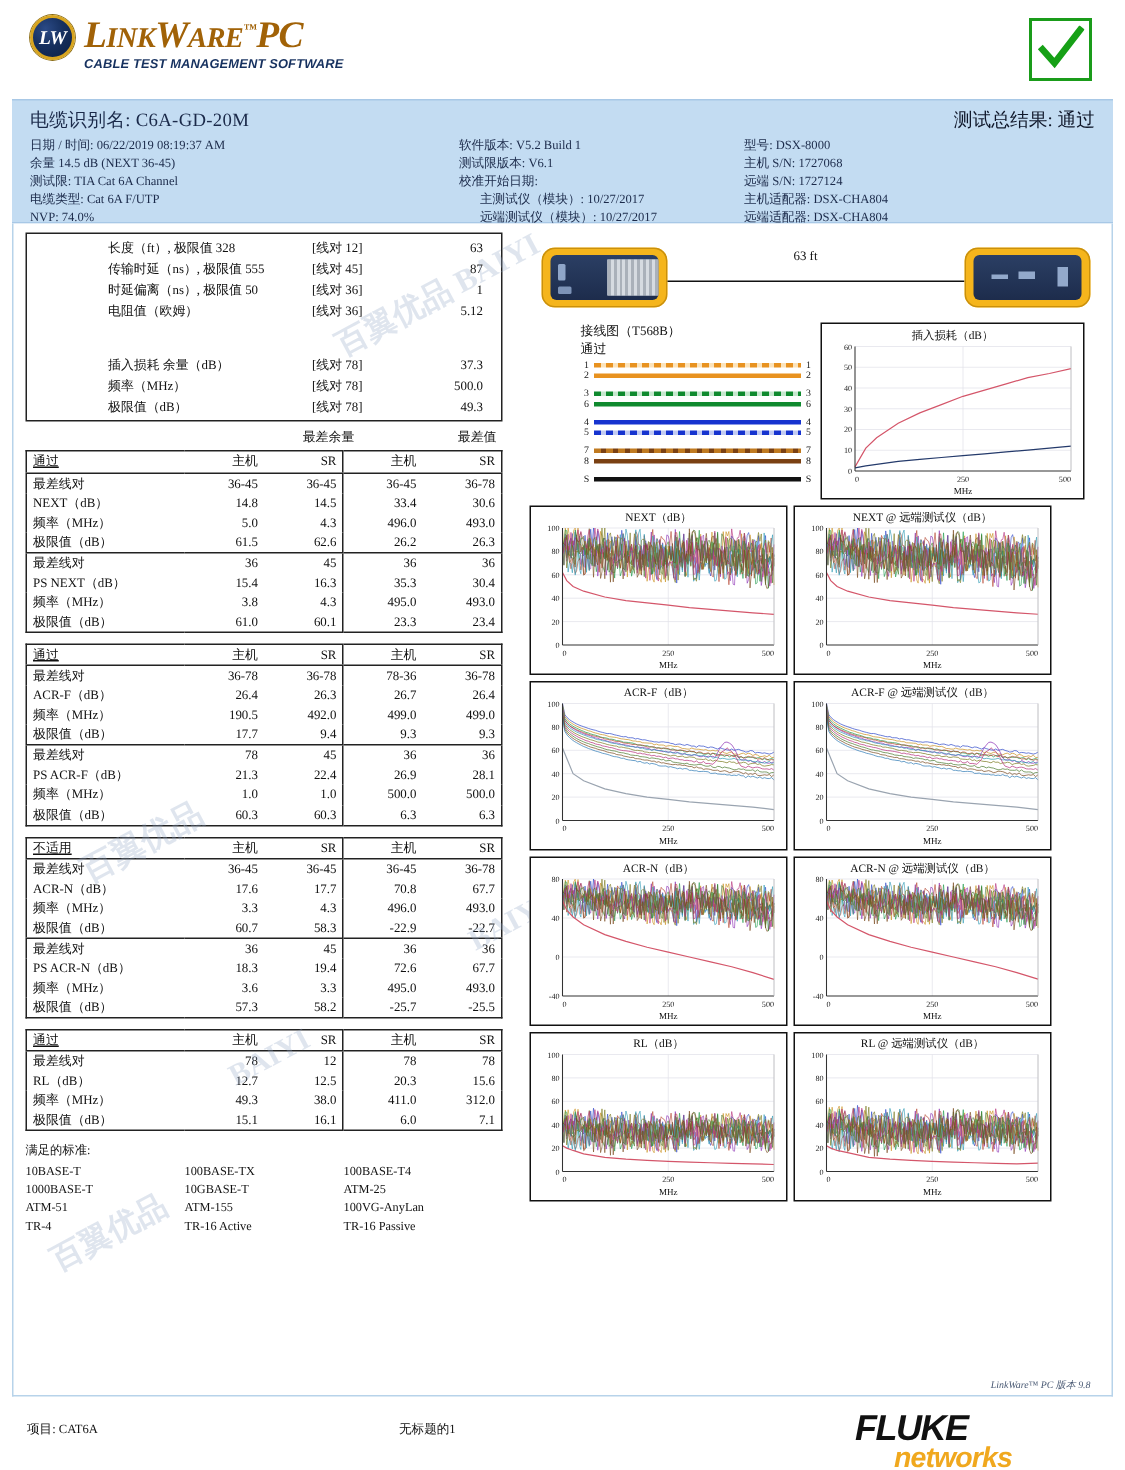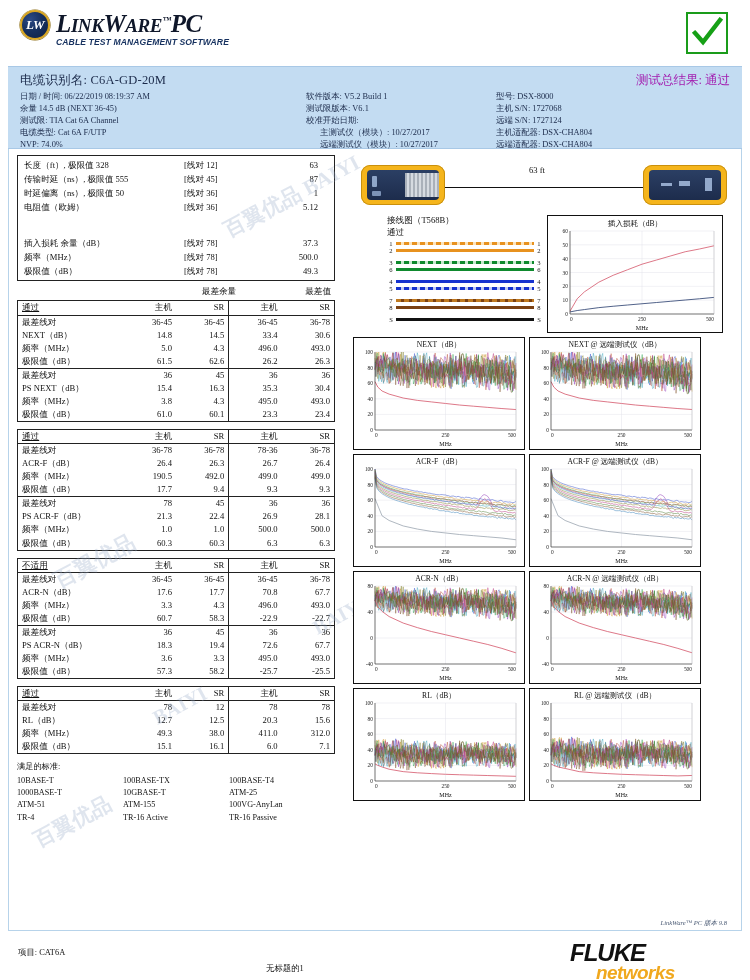--- a/index.html
+++ b/index.html
@@ -23,21 +23,21 @@
     font-family:"Liberation Serif", serif;
     color:#fff; font-style:italic; font-weight:bold; font-size:13px;
     letter-spacing:-0.5px;
     box-shadow:0 0 0 0.6px #8a6a10;
     margin-top:2px;
   }
   .lw-words { line-height:1; padding-top:3px; }
   .lw-title {
     font-family:"Liberation Serif", serif;
     font-style:italic; font-weight:bold;
-    font-size:25px; color:#0f172a; letter-spacing:-0.4px;
+    font-size:25px; color:#a16207; letter-spacing:-0.4px;
     white-space:nowrap;
   }
   .lw-title .sm { font-size:19px; }
   .lw-title .tm { font-size:9px; vertical-align:super; }
   .lw-sub {
     font-family:"Liberation Sans", sans-serif;
     font-style:italic; font-weight:bold;
     font-size:8.6px; color:#16315f; letter-spacing:0.1px;
     margin-top:2px; white-space:nowrap;
   }
@@ -51,42 +51,42 @@
 
   
   .infopanel {
     margin:0 8px; background:#c3dcf2;
     border-top:1px solid #a8c8e6; border-bottom:1px solid #a8c8e6;
     padding:5px 12px 6px 12px; position:relative; height:83px;
   }
   .cable-id { font-size:12.5px; color:#1b2a4a; letter-spacing:0.2px; }
   .overall {
     position:absolute; right:12px; top:5px;
-    font-size:12.5px; color:#a21caf;
+    font-size:12.5px; color:#0f172a;
   }
   .inforow { display:flex; margin-top:2px;font-family:Liberation Serif, serif; }
   .infocol { font-size:8.4px; line-height:1.42; color:#1b2a4a; }
   .infocol.c1 { width:286px; }
   .infocol.c2 { width:190px; }
   .infocol.c3 { width:auto; }
   .indent { padding-left:14px; }
 
   
   .body-wrap {
     margin:0 8px; border-left:1px solid #b7d3ea; border-right:1px solid #b7d3ea;
     border-bottom:1px solid #b7d3ea;
     height:782px; position:relative; background:#fff;
     display:flex;
   }
   .left-col { width:340px; padding:6px 0 0 8px; }
   .right-col { width:auto; flex:1; padding:6px 6px 0 4px; position:relative; }
 
   
   .sumbox { border:1.2px solid #222; padding:3px 0 2px 0; width:318px; }
-  .sumrow { display:flex; font-size:8.6px; line-height:1.62; padding:0 6px; }
+  .sumrow { display:flex; font-size:8.6px; line-height:1.62; padding:0 6px;margin-left:48px; }
   .sumrow .lbl { width:160px; }
   .sumrow .pr { width:78px; }
   .sumrow .vl { width:62px; text-align:right; padding-right:6px; }
   .sum-gap { height:22px; }
 
   
   .wm-head { display:flex; width:318px; margin:5px 0 2px 0; font-size:8.6px; }
   .wm-head .a { width:150px; }
   .wm-head .b { width:104px; text-align:center; }
   .wm-head .c { width:64px; text-align:right; padding-right:4px; }
@@ -183,21 +183,21 @@
     transform:rotate(-28deg); transform-origin:left top;
   }
 
   
   .verline {
     position:absolute; right:14px; bottom:2px;
     font-size:6.6px; color:#4a5a74; font-style:italic;
   }
   .footer { position:relative; height:88px; margin:6px 8px 0 8px; }
   .foot-proj { position:absolute; left:10px; top:10px; font-size:8.4px; }
-  .foot-title { position:absolute; left:258px; top:10px; font-size:8.4px;margin-top:16px; }
+  .foot-title { position:absolute; left:258px; top:10px; font-size:8.4px; }
   .fluke { position:absolute; right:22px; top:4px; text-align:left; width:150px; }
   .fluke .f1 {
     font-family:"Liberation Sans", sans-serif;
     font-weight:bold; font-style:italic; font-size:24px;
     color:#111; letter-spacing:-1px; line-height:1;
   }
   .fluke .f2 {
     font-family:"Liberation Sans", sans-serif;
     font-weight:bold; font-style:italic; font-size:19px;
     color:#f0a81e; letter-spacing:-0.6px; line-height:1;

